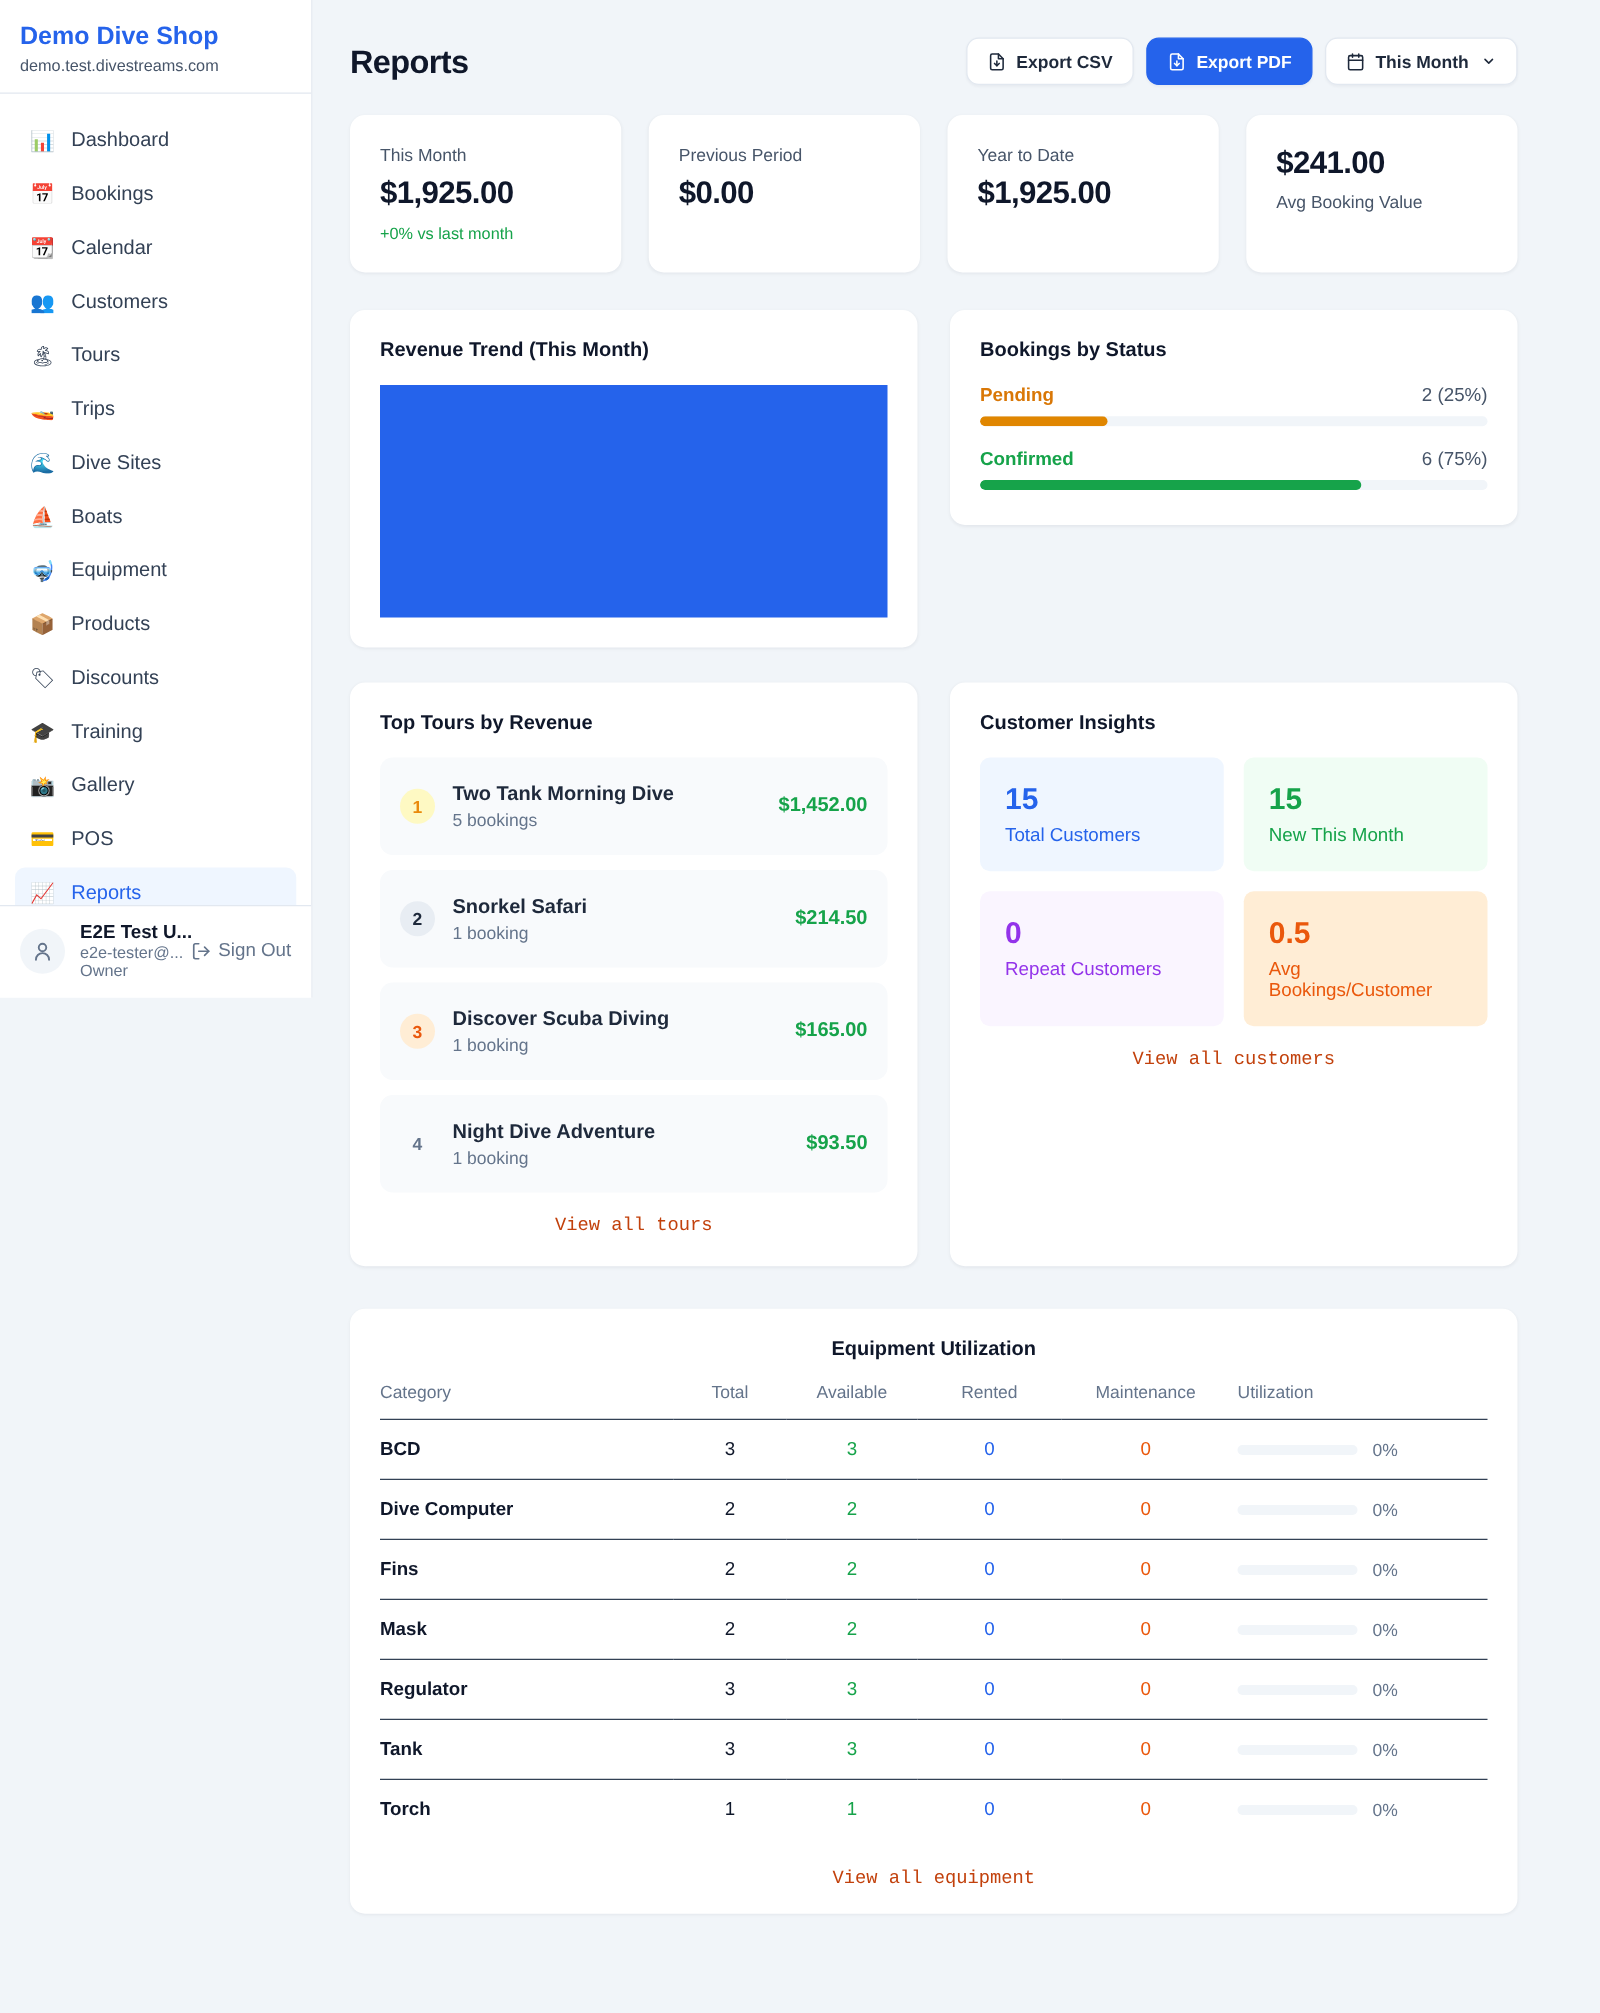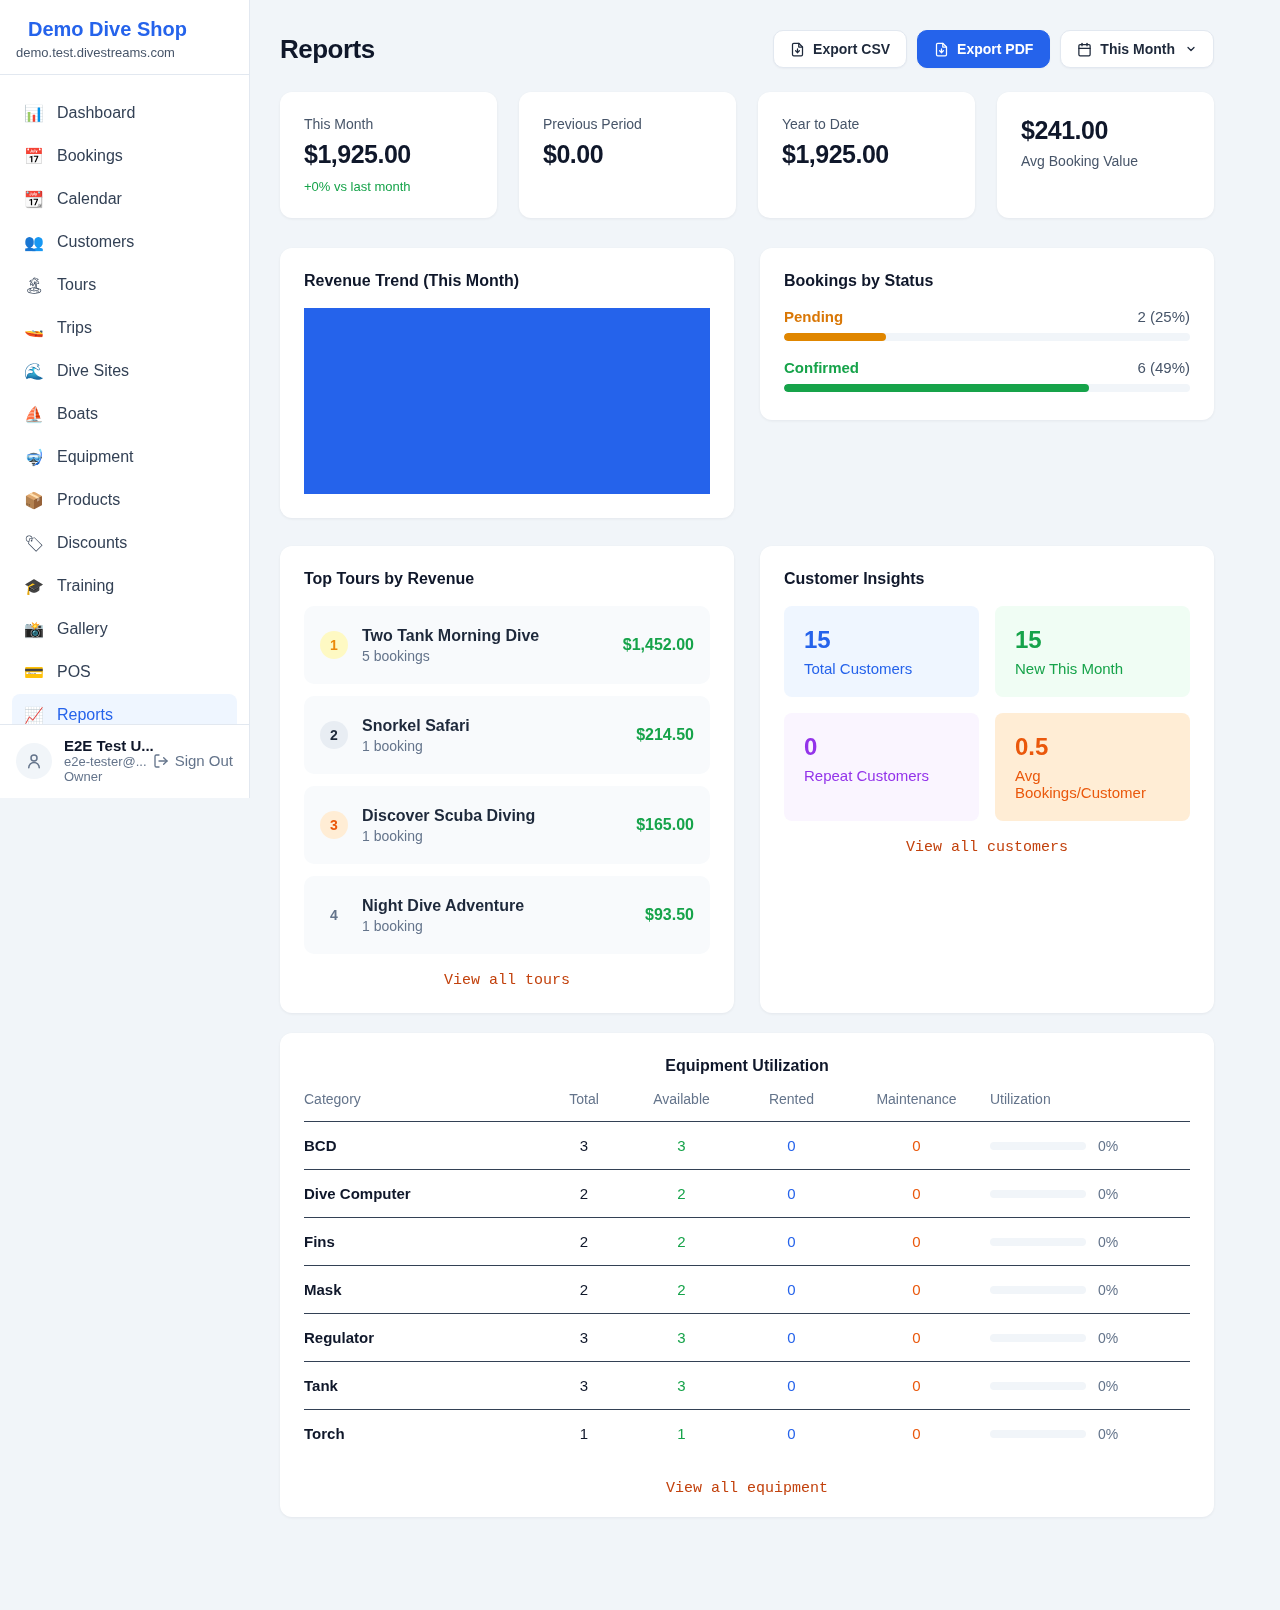--- a/index.html
+++ b/index.html
@@ -14,21 +14,21 @@
   }
   
   .sidebar {
     position:absolute; left:0; top:0;
     width:250px; height:798px;
     background:#ffffff;
     border-right:1px solid #e2e8f0;
     display:flex; flex-direction:column;
   }
   .brand { padding:16px 16px 14px 16px; border-bottom:1px solid #e2e8f0; }
-  .brand-name { color:#2563eb; font-size:20px; font-weight:bold; line-height:1.3;margin-left:12px; }
+  .brand-name { color:#2563eb; font-size:20px; font-weight:bold; line-height:1.3; }
   .brand-domain { color:#475569; font-size:13px; margin-top:3px; }
   .nav { flex:1; padding-top:16px; overflow:hidden; }
   .nav-item {
     display:flex; align-items:center; gap:13px;
     height:42px; margin:1px 12px; padding:0 12px;
     border-radius:8px; cursor:pointer;
     font-size:16px; color:#334155;
   }
   .nav-item .ico { width:20px; font-size:16px; text-align:center; }
   .nav-item.active { background:#eff6ff; color:#2563eb; }
@@ -87,21 +87,21 @@
   .status-row-label { display:flex; justify-content:space-between; align-items:center; font-size:15px; margin-bottom:8px; }
   .status-name { font-weight:bold; }
   .status-name.pending { color:#d97706; }
   .status-name.confirmed { color:#16a34a; }
   .status-count { color:#475569; }
   .track { width:100%; height:8px; border-radius:4px; background:#f1f5f9; overflow:hidden; margin-bottom:18px; }
   .fill { height:100%; border-radius:4px; }
   .fill.pending { background:#e08600; }
   .fill.confirmed { background:#16a34a; }
   
-  .row3 { display:grid; grid-template-columns:1fr 1fr; gap:26px; align-items:stretch; margin-bottom:20px; }
+  .row3 { display:grid; grid-template-columns:1fr 1fr; gap:26px; align-items:stretch; margin-bottom:34px; }
   .tour-item {
     display:flex; align-items:center; gap:14px;
     background:#f8fafc; border-radius:10px;
     padding:14px 16px; margin-bottom:12px; min-height:78px;
   }
   .rank {
     width:28px; height:28px; border-radius:50%; flex:none;
     display:flex; align-items:center; justify-content:center;
     font-size:14px; font-weight:bold;
   }
@@ -312,21 +312,21 @@
           <span class="status-name pending">Pending</span>
           <span class="status-count">2 (25%)</span>
         </div>
         <div class="track">
             <div class="fill pending" style="width: 25%;"></div>
           </div>
       </div>
       <div>
         <div class="status-row-label">
           <span class="status-name confirmed">Confirmed</span>
-          <span class="status-count">6 (49%)</span>
+          <span class="status-count">6 (75%)</span>
         </div>
         <div class="track">
             <div class="fill confirmed" style="width: 75%;"></div>
           </div>
       </div>
     </div>
   </div>
 
   <div class="row3">
     <div class="card">

